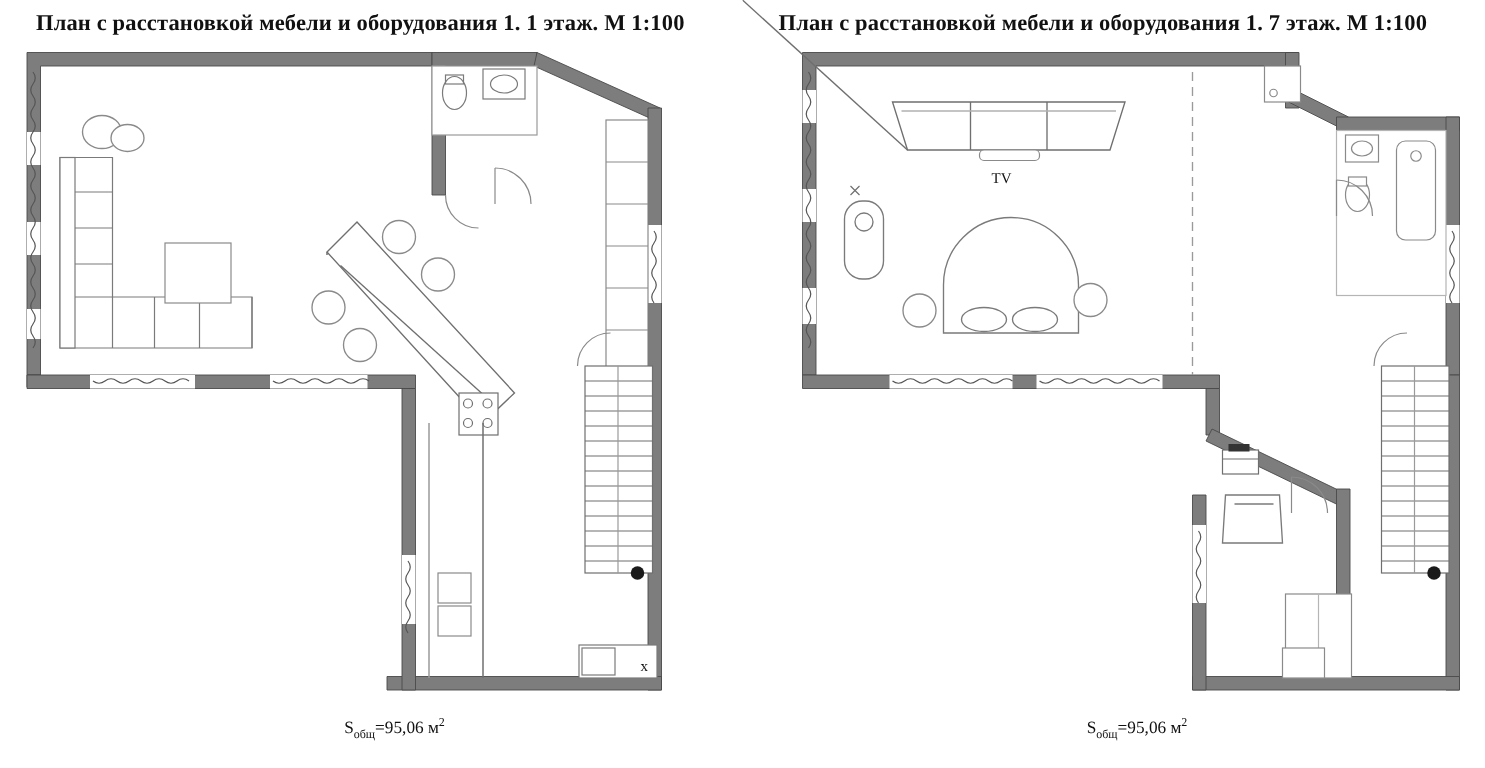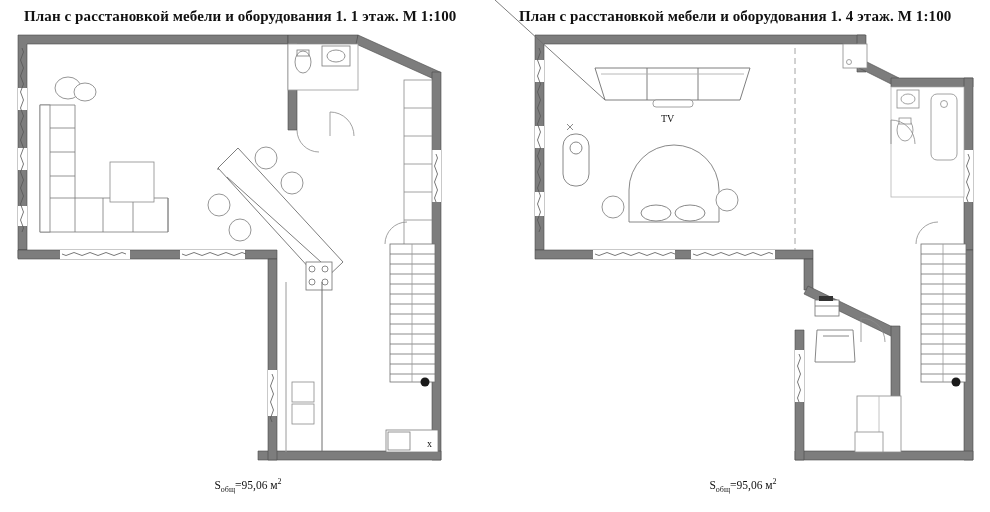--- a/index.html
+++ b/index.html
@@ -34,21 +34,21 @@
     font-size: 15px;
     font-family: "Liberation Serif", serif;
     font-weight: bold;
     color: #111;
     white-space: nowrap;
     letter-spacing: 0.1px;
   }
   .plan-area {
     position: absolute;
     bottom: 18px;
-    left: 248px;
+    left: 263px;
     transform: translateX(-50%);
     font-size: 11.5px;
     font-family: "Liberation Serif", serif;
     color: #111;
     white-space: nowrap;
   }
   .plan-area sub { font-size: 8px; }
   .plan-area sup { font-size: 8px; }
 
   svg.floorplan {
@@ -216,21 +216,21 @@
 
       </g>
     </svg>
 
     <div class="plan-area">
       <span>S</span><sub>общ</sub><span>=95,06 м</span><sup>2</sup>
     </div>
   </div>
 
   <div class="plan plan-right">
-    <div class="plan-title">План с расстановкой мебели и оборудования 1. 4 этаж. М 1:100</div>
+    <div class="plan-title">План с расстановкой мебели и оборудования 1. 7 этаж. М 1:100</div>
 
     <svg class="floorplan" viewBox="0 0 495 512">
       <g stroke-linecap="butt">
 
         <g fill="#7d7d7d" stroke="#4a4a4a" stroke-width="0.6">
 
           <path d="M40,35 L370,35 L370,44 L49,44 L49,250 L40,250 Z"></path>
 
           <path d="M362,35 L371,35 L371,72 L362,72 Z"></path>
 

